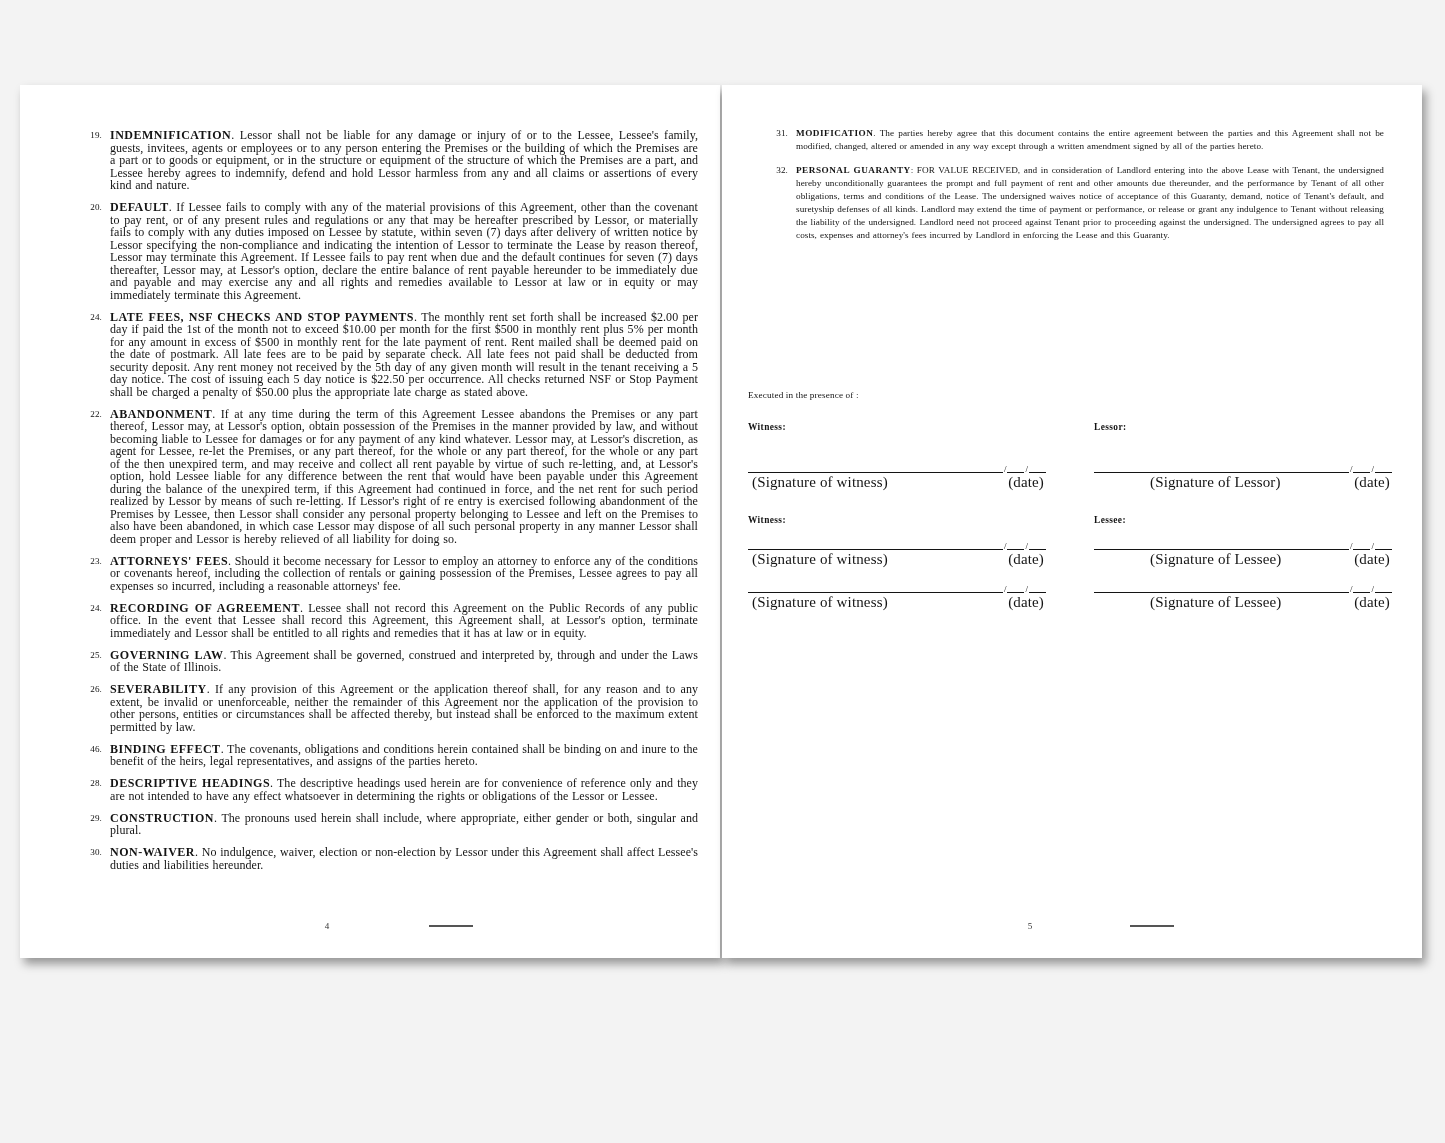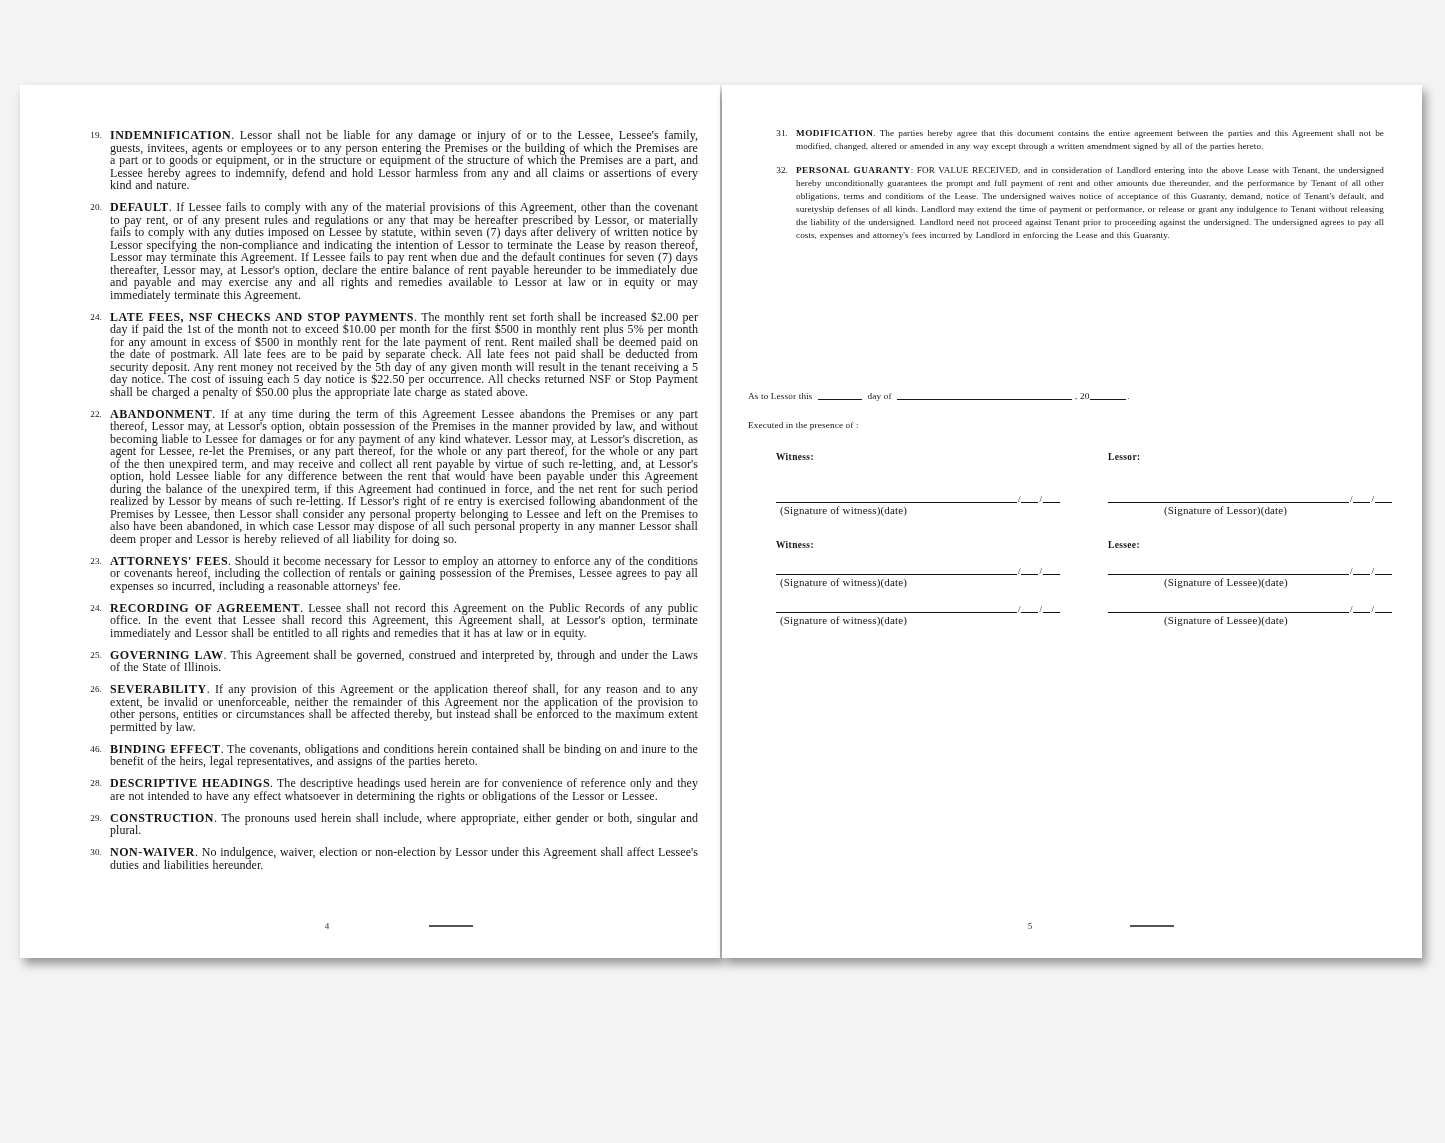--- a/index.html
+++ b/index.html
@@ -94,21 +94,20 @@
   }
   .exec-line .blank-sm { display:inline-block; width: 44px; border-bottom: 1px solid #1a1a1a; height: 9px; vertical-align: -1px; margin: 0 3px;}
   .exec-line .blank-lg { display:inline-block; width: 175px; border-bottom: 1px solid #1a1a1a; height: 9px; vertical-align: -1px; margin: 0 3px;}
   .exec-line .blank-yr { display:inline-block; width: 36px; border-bottom: 1px solid #1a1a1a; height: 9px; vertical-align: -1px; margin: 0 1px;}
 
   .exec-presence { margin-bottom: 22px; letter-spacing: 0.15px; }
 
   .sig-grid {
     display: flex;
     gap: 48px;
-    margin-left: 28px;
   }
   .sig-col { flex: 1 1 0; min-width: 0; }
 
   .sig-role {
     font-weight: bold;
     font-size: 9.4px;
     letter-spacing: 0.4px;
     margin-bottom: 30px;
   }
   .sig-role.tight { margin-bottom: 14px; }
@@ -121,22 +120,22 @@
     align-items: flex-end;
     height: 11px;
   }
   .sig-rule .seg-name { flex: 1 1 auto; border-bottom: 1.2px solid #141414; height: 11px; }
   .sig-rule .slash { font-size: 9px; padding: 0 1px; line-height: 9px; position: relative; top: 1px;}
   .sig-rule .seg-mm { flex: 0 0 17px; border-bottom: 1.2px solid #141414; height: 11px; }
   .sig-rule .seg-dd { flex: 0 0 17px; border-bottom: 1.2px solid #141414; height: 11px; }
 
   .sig-caption {
     display: flex;
-    justify-content: flex-start;
-    font-size: 11px;
+    justify-content: space-between;
+    font-size: 15px;
     letter-spacing: 0.15px;
     margin-top: 1px;
   }
   .sig-caption .cap-left { padding-left: 4px; }
   .sig-caption .cap-right { padding-right: 2px; }
   .sig-col.right-col .sig-caption .cap-left { padding-left: 56px; }
 
   
   .footer {
     position: absolute;
@@ -247,26 +246,20 @@
 
       <div class="clause">
         <div class="clause-num">32.</div>
         <div class="clause-text"><span class="heading">PERSONAL GUARANTY</span><span>:  FOR VALUE RECEIVED, and in consideration of Landlord entering into the above Lease with Tenant, the undersigned hereby unconditionally guarantees the prompt and full payment of rent and other amounts due thereunder, and the performance by Tenant of all other obligations, terms and conditions of the Lease.  The undersigned waives notice of acceptance of this Guaranty, demand, notice of Tenant's default, and suretyship defenses of all kinds.  Landlord may extend the time of payment or performance, or release or grant any indulgence to Tenant without releasing the liability of the undersigned.  Landlord need not proceed against Tenant prior to proceeding against the undersigned.  The undersigned agrees to pay all costs, expenses and attorney's fees incurred by Landlord in enforcing the Lease and this Guaranty.</span></div>
       </div>
 
     </div>
 
     <div class="exec-block">
 
-      <div class="exec-line">
-        <span>As to Lessor this</span>
-        <span class="blank-sm"></span>
-        <span>day of</span>
-        <span class="blank-lg"></span><span>, 20</span><span class="blank-yr"></span><span>.</span>
-      </div>
 
       <div class="exec-presence">Executed in the presence of :</div>
 
       <div class="sig-grid">
         <div class="sig-col">
           <div class="sig-role">Witness:</div>
           <div class="sig-row">
             <div class="sig-rule">
               <span class="seg-name"></span>
               <span class="slash">/</span>

